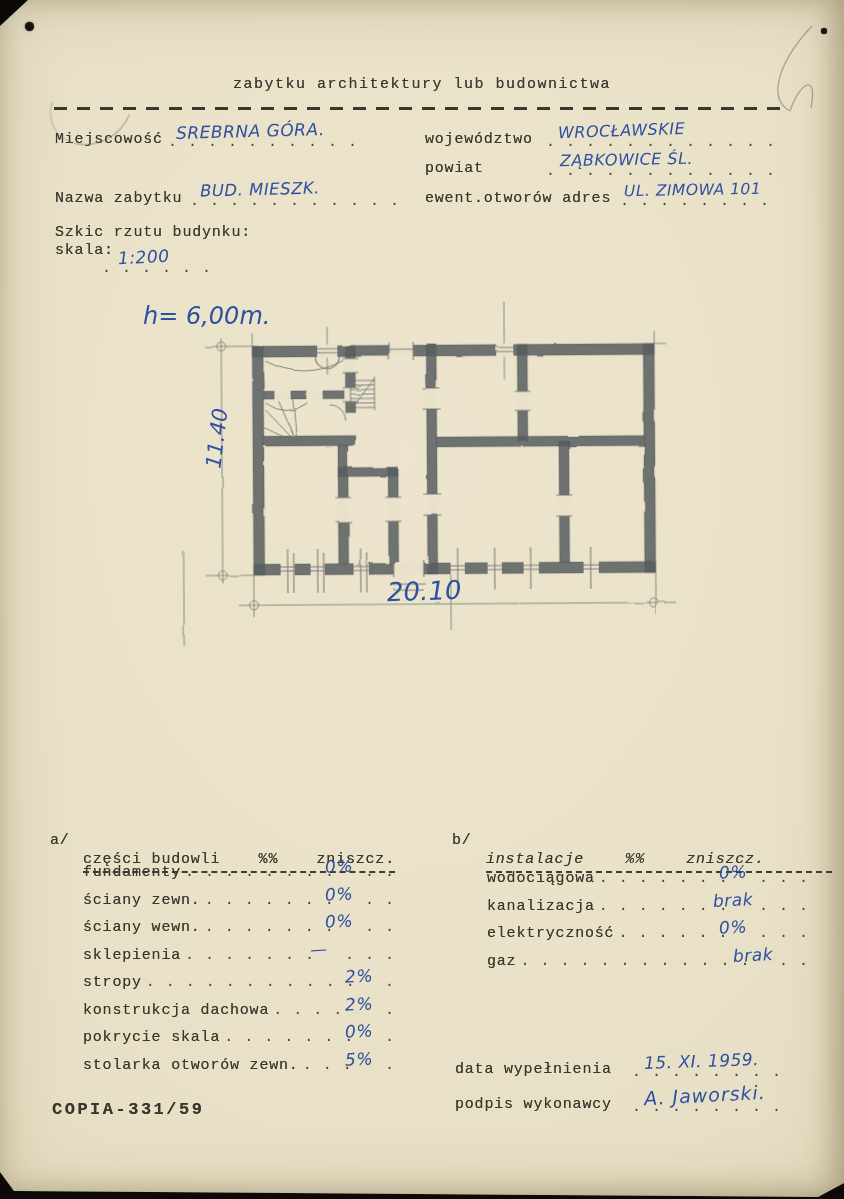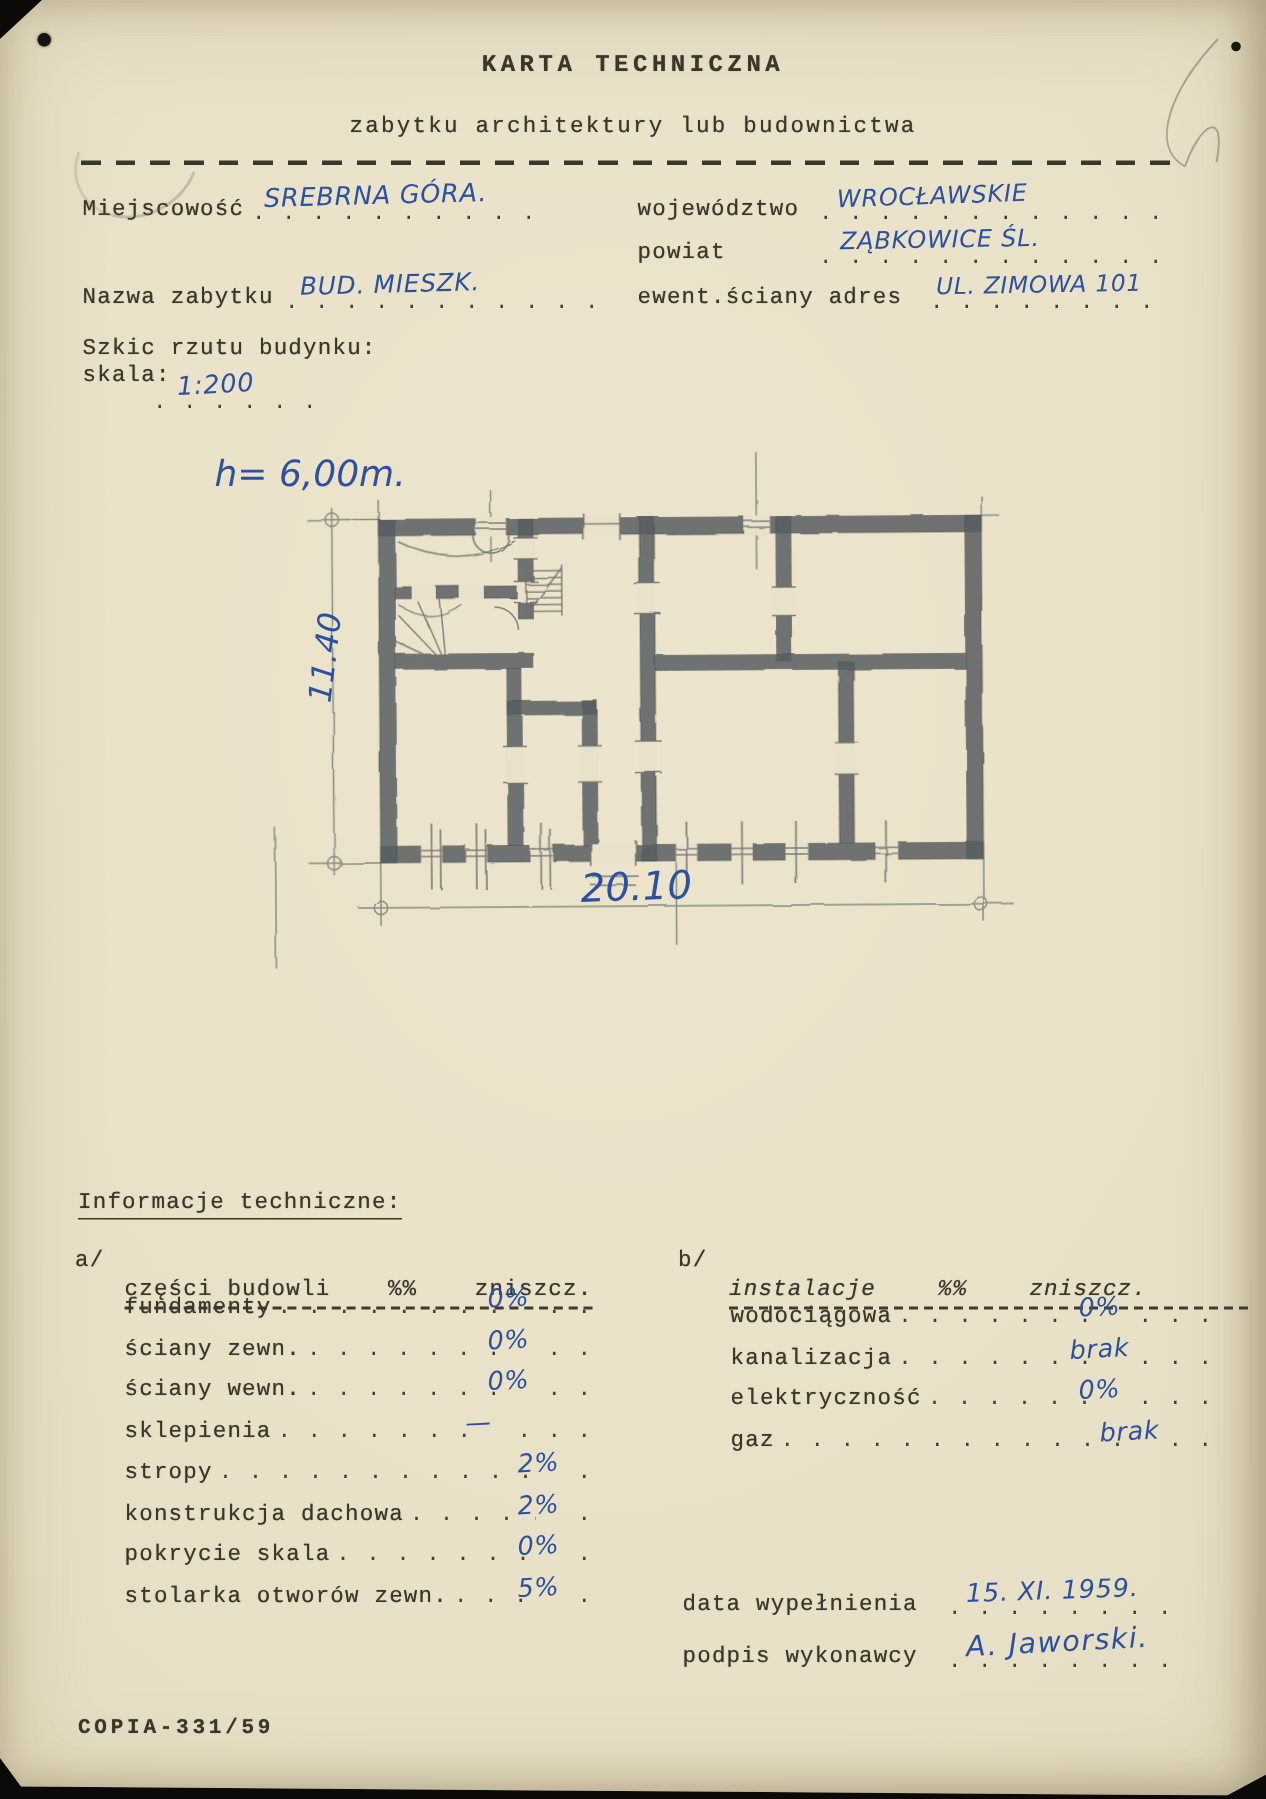--- a/index.html
+++ b/index.html
@@ -36,41 +36,40 @@
   .smudge{width:82px;height:68px;border:2px solid transparent;border-bottom-color:rgba(100,94,80,.28);border-left-color:rgba(100,94,80,.18);border-radius:50%;transform:rotate(-28deg);}
   svg text{white-space:pre;}
   .svghand{font-family:"DejaVu Sans",sans-serif;font-style:italic;fill:#2d51a1;}
 </style>
 </head>
 <body>
 
 <div class="scan">
   <div class="paper">
 
-    <div class="abs type bold title" style="top:34px;">KARTA TECHNICZNA</div>
     <div class="abs type subtitle" style="top:76px;">zabytku architektury lub budownictwa</div>
     <div class="abs dashline" style="top:107px;left:54px;width:736px;"></div>
 
     <span class="abs type" style="left:55px;top:131px;">Miejscowość</span>
     <span class="abs dots" style="left:168px;top:134px;">..........</span>
     <span class="abs hand" style="left:176px;top:121px;font-size:17px;transform:rotate(-1.5deg);">SREBRNA GÓRA.</span>
 
     <span class="abs type" style="left:425px;top:131px;">województwo</span>
     <span class="abs dots" style="left:546px;top:134px;">............</span>
     <span class="abs hand" style="left:558px;top:121px;font-size:16px;transform:rotate(-2deg);">WROCŁAWSKIE</span>
 
     <span class="abs type" style="left:425px;top:160px;">powiat</span>
     <span class="abs dots" style="left:546px;top:163px;">............</span>
     <span class="abs hand" style="left:560px;top:150px;font-size:16px;transform:rotate(-1deg);">ZĄBKOWICE ŚL.</span>
 
     <span class="abs type" style="left:55px;top:190px;">Nazwa zabytku</span>
     <span class="abs dots" style="left:190px;top:193px;">...........</span>
     <span class="abs hand" style="left:200px;top:180px;font-size:16.5px;transform:rotate(-1.5deg);">BUD. MIESZK.</span>
 
-    <span class="abs type" style="left:425px;top:190px;">ewent.ściany adres</span>
+    <span class="abs type" style="left:425px;top:190px;">ewent.otworów adres</span>
     <span class="abs dots" style="left:620px;top:193px;">........</span>
     <span class="abs hand" style="left:624px;top:181px;font-size:15.5px;transform:rotate(-1deg);">UL. ZIMOWA 101</span>
 
     <span class="abs type" style="left:55px;top:224px;">Szkic rzutu budynku:</span>
 
     <span class="abs type" style="left:55px;top:242px;">skala:</span>
     <span class="abs dots" style="left:102px;top:260px;">......</span>
     <span class="abs hand" style="left:118px;top:247px;font-size:17px;transform:rotate(-3deg);">1:200</span>
 
     <svg class="abs" style="left:135px;top:292px;" width="570" height="355" viewBox="0 0 570 355">
@@ -175,21 +174,20 @@
           <path d="M216 118 L240 86"></path>
           <path d="M162 150 L158 104 M162 150 L144 108 M162 150 L131 117 M162 150 L122 131 M162 150 L118 147"></path>
         </g>
       </g>
 
       <text x="8" y="32" class="svghand" font-size="24">h= 6,00m.</text>
       <text x="72" y="178" class="svghand" font-size="21" transform="rotate(-83 78 170)">11.40</text>
       <text x="252" y="308" class="svghand" font-size="26" transform="rotate(-2 290 300)">20.10</text>
     </svg>
 
-    <div class="abs type uline" style="left:52px;top:793px;">Informacje techniczne:</div>
 
     <span class="abs type" style="left:50px;top:832px;">a/</span>
     <div class="abs dashhdr" style="left:83px;top:827px;width:312px;">
       <span class="type">części budowli</span>
       <span class="type">%%</span>
       <span class="type">zniszcz.</span>
     </div>
 
     <span class="abs type" style="left:452px;top:832px;">b/</span>
     <div class="abs dashhdr" style="left:486px;top:827px;width:346px;font-style:italic;">
@@ -274,21 +272,21 @@
     </div>
 
     <span class="abs type" style="left:455px;top:1061px;">data wypełnienia</span>
     <span class="abs dots" style="left:632px;top:1064px;">........</span>
     <span class="abs hand" style="left:644px;top:1051px;font-size:17px;transform:rotate(-2deg);">15. XI. 1959.</span>
 
     <span class="abs type" style="left:455px;top:1096px;">podpis wykonawcy</span>
     <span class="abs dots" style="left:632px;top:1099px;">........</span>
     <span class="abs hand" style="left:644px;top:1084px;font-size:19px;transform:rotate(-3deg);letter-spacing:1px;">A. Jaworski.</span>
 
-    <span class="abs type bold" style="left:52px;top:1144px;font-size:14px;letter-spacing:2.5px;">COPIA-331/59</span>
+    <span class="abs type bold" style="left:52px;top:1100px;font-size:17px;letter-spacing:2.5px;">COPIA-331/59</span>
 
     <div class="abs hole" style="left:25px;top:22px;"></div>
     <div class="abs smudge" style="left:48px;top:72px;"></div>
     <svg class="abs" style="left:740px;top:8px;" width="95" height="150" viewBox="0 0 95 150">
       <path d="M72 18 C40 52 26 90 50 103 M50 103 C60 74 78 64 71 100" stroke="rgba(108,106,94,0.5)" stroke-width="1.3" fill="none"></path>
       <circle cx="84" cy="23" r="3.2" fill="#1a1814"></circle>
     </svg>
 
   </div>
 </div>

